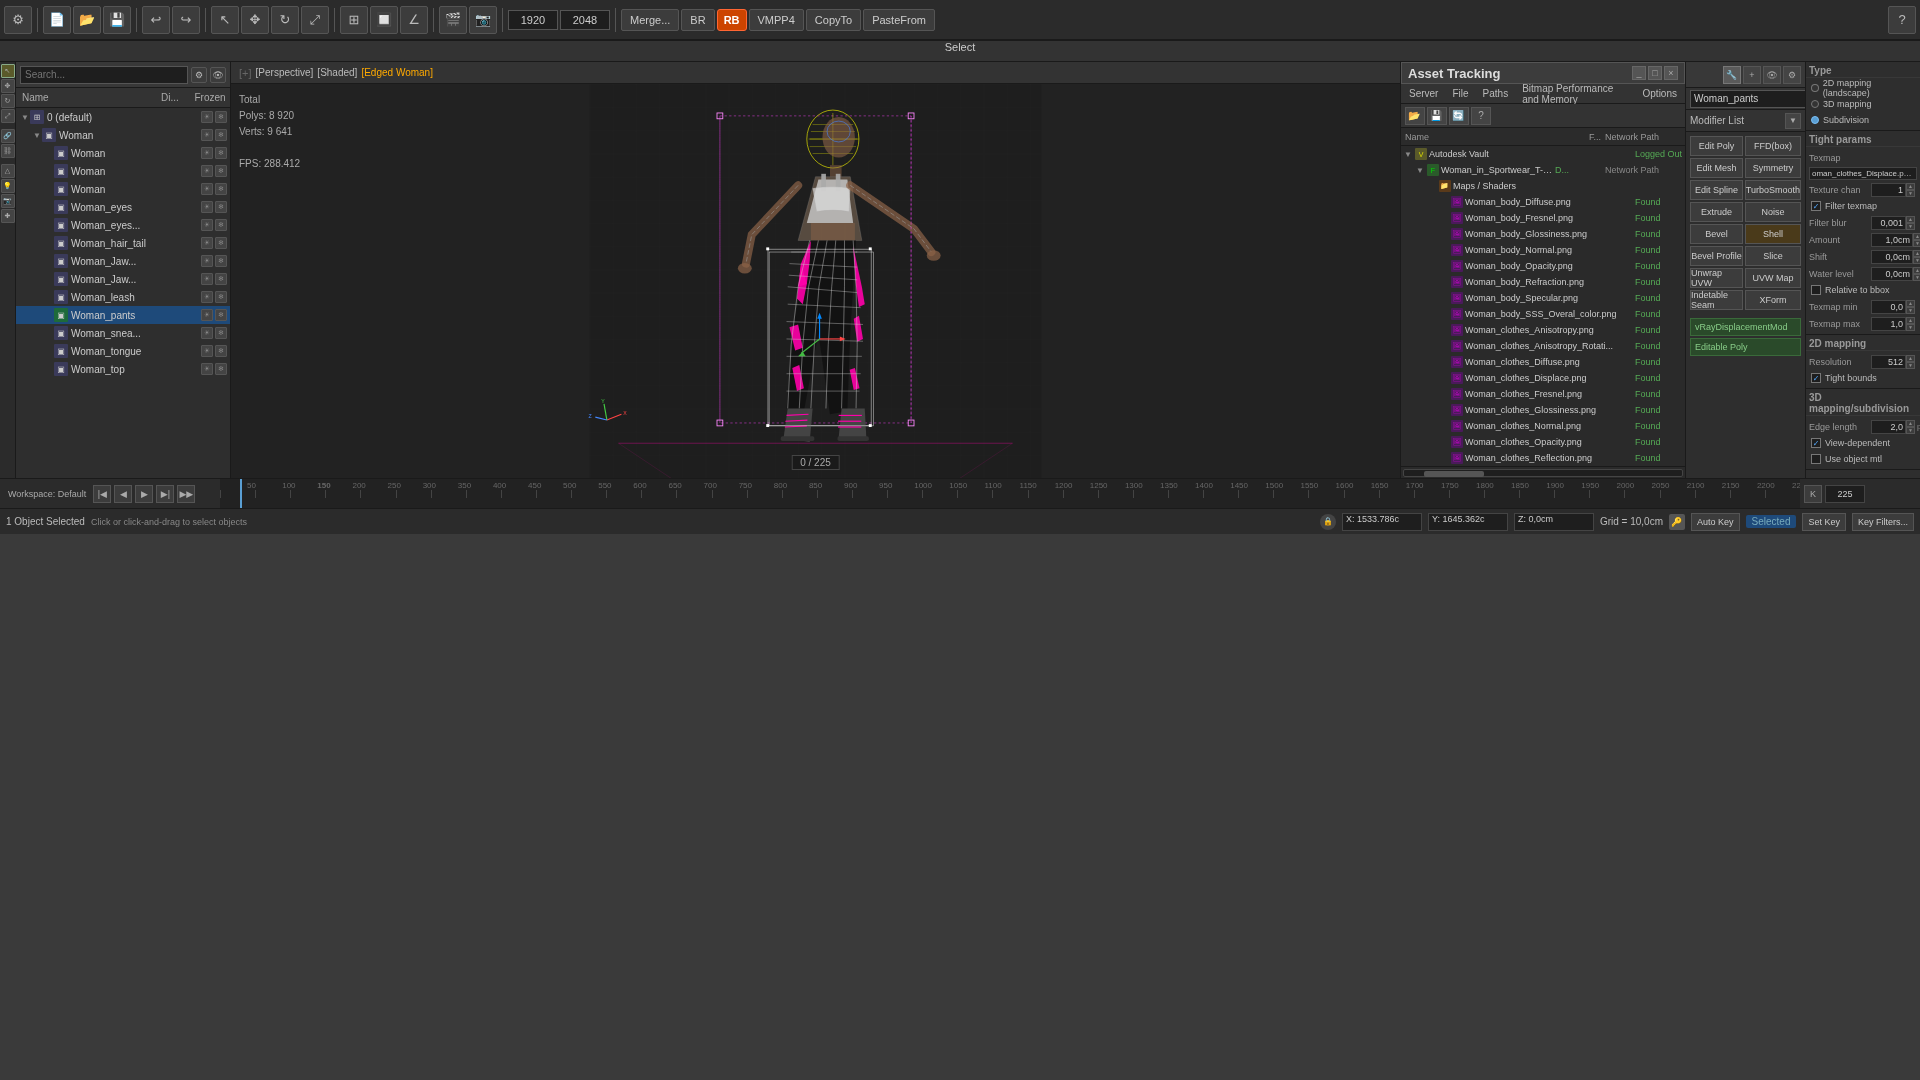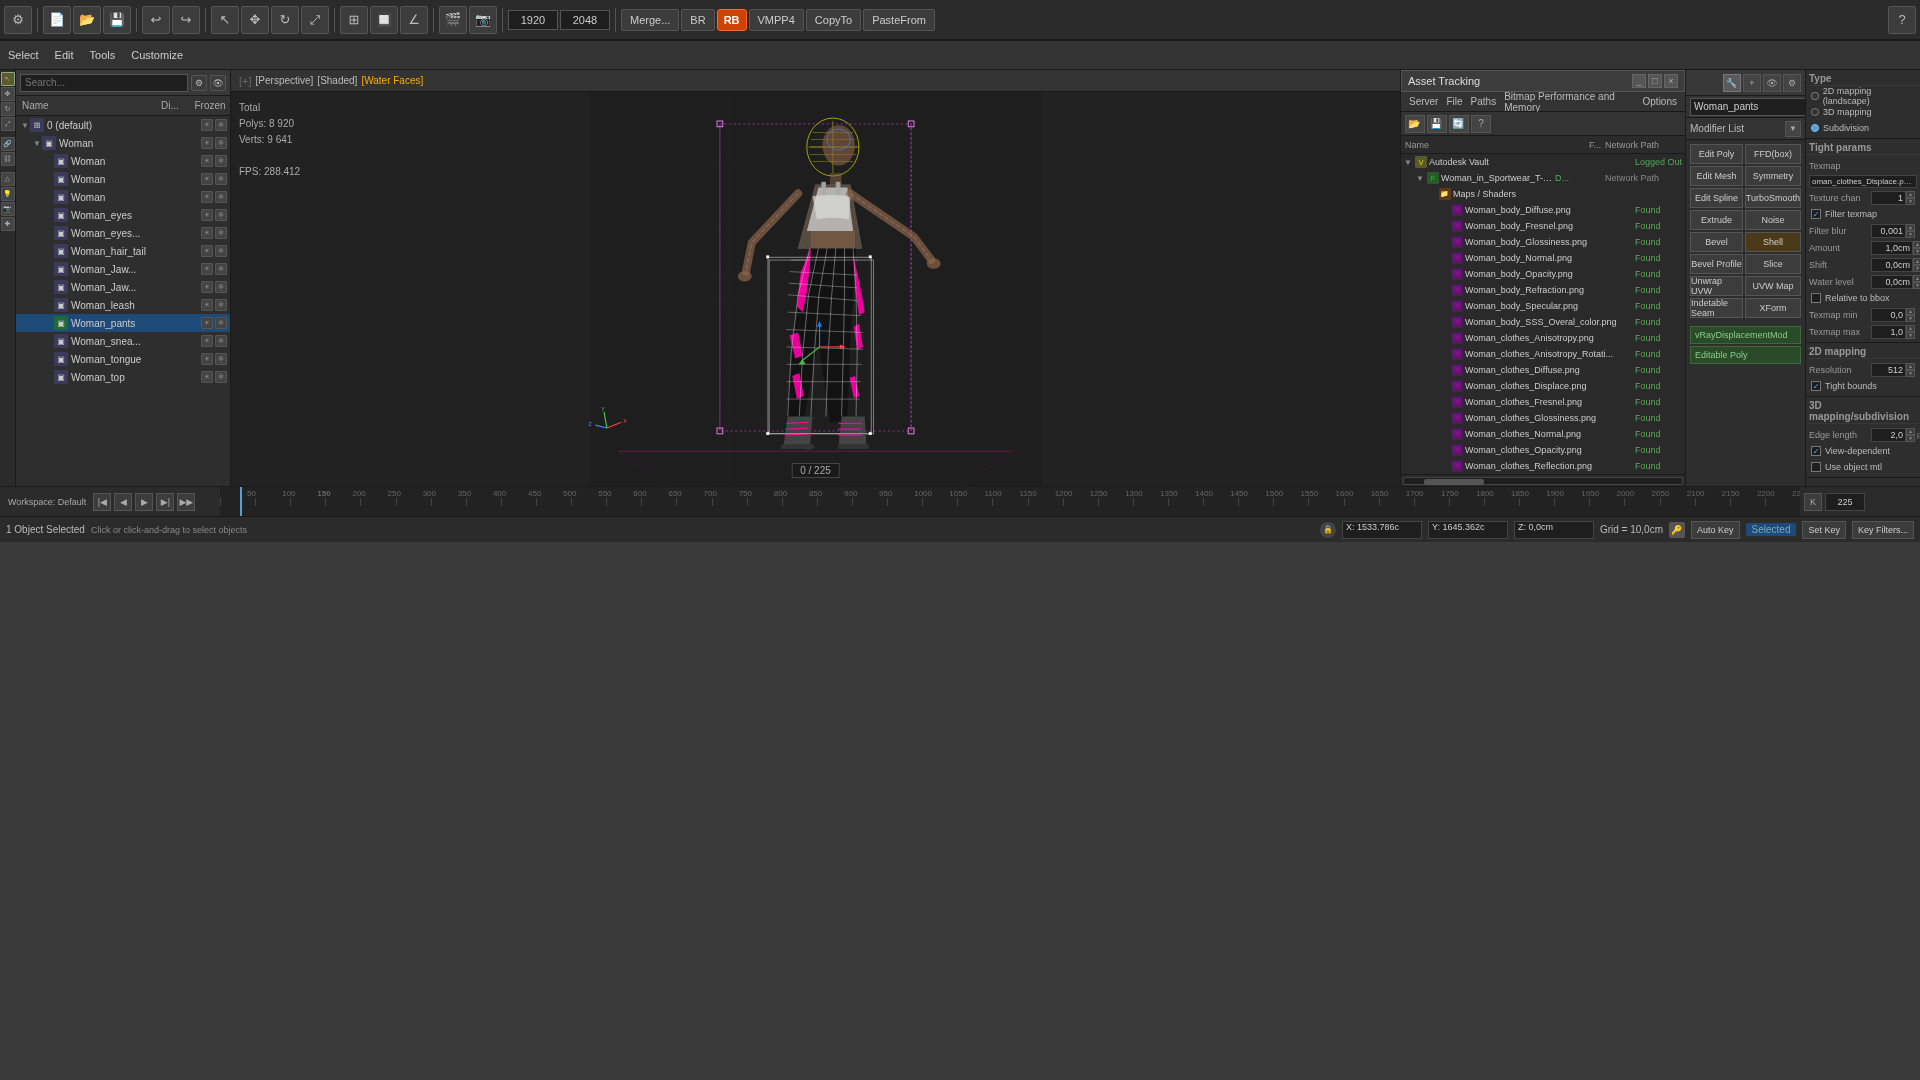--- a/index.html
+++ b/index.html
@@ -215,40 +215,41 @@
     }
     #asset-header {
       height: 22px;
       background: #3c3c3c;
       border: 1px solid #555;
       display: flex;
       align-items: center;
       padding: 0 6px;
       justify-content: space-between;
     }
-    #asset-title { font-size: 11px; color: #ddd; font-weight: normal; }
+    #asset-title { font-size: 13px; color: #ddd; font-weight: bold; }
     #asset-winctrls { display: flex; gap: 2px; }
     .win-btn {
       width: 14px;
       height: 14px;
       background: #555;
       border: 1px solid #666;
       display: flex;
       align-items: center;
       justify-content: center;
       font-size: 9px;
       color: #aaa;
       cursor: pointer;
     }
     #asset-menu {
       height: 20px;
       background: #333;
       display: flex;
       align-items: center;
       padding: 0 4px;
+      gap: 6px;
       border-bottom: 1px solid #1a1a1a;
     }
     .asset-menu-item {
       font-size: 10px;
       color: #bbb;
       cursor: pointer;
       padding: 0 4px;
     }
     #asset-toolbar {
       height: 24px;
@@ -454,28 +455,29 @@
       background: #333;
     }
     .fr-radio-dot.checked {
       background: #5a9fd4;
       border-color: #7abef4;
     }
     .fr-radio-label { font-size: 9px; color: #bbb; }
 
     
     #bottom-menu {
-      height: 30px;
+      height: 22px;
       background: #333;
       display: flex;
       align-items: center;
       padding: 0 8px;
       gap: 16px;
       border-top: 1px solid #1a1a1a;
       border-bottom: 1px solid #1a1a1a;
+      flex-direction: column;
     }
     .bottom-menu-item {
       font-size: 11px;
       color: #ccc;
       cursor: pointer;
     }
 
     #bottom-bar {
       height: 26px;
       background: #2b2b2b;
@@ -925,21 +927,21 @@
           </div>
         </div>
       </div>
   </div>
 
   <div id="viewport-area">
     <div id="viewport-header">
       <span class="viewport-bracket">[+]</span>
       <span class="viewport-label">[Perspective]</span>
       <span class="viewport-label">[Shaded]</span>
-      <span class="viewport-label" style="color:#ffaa00;">[Water Faces]</span>
+      <span class="viewport-label" style="color:#ffaa00;">[Edged Woman]</span>
     </div>
     <div id="viewport-canvas">
 
       <div class="viewport-stats">
         <div>Total</div>
         <div>Polys: <span>8 920</span></div>
         <div><span>Verts:</span> <span>9 641</span></div>
         <br>
         <div><span>FPS:</span> <span>288.412</span></div>
       </div>

